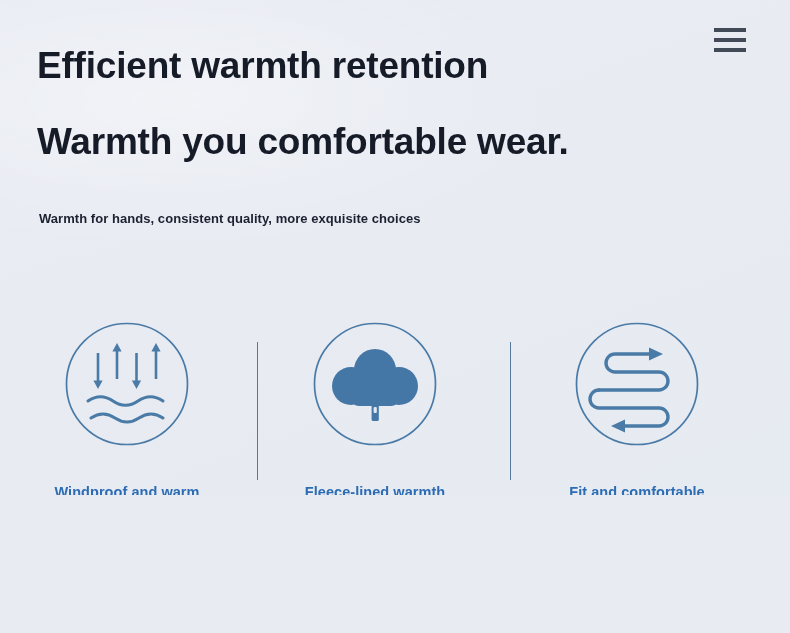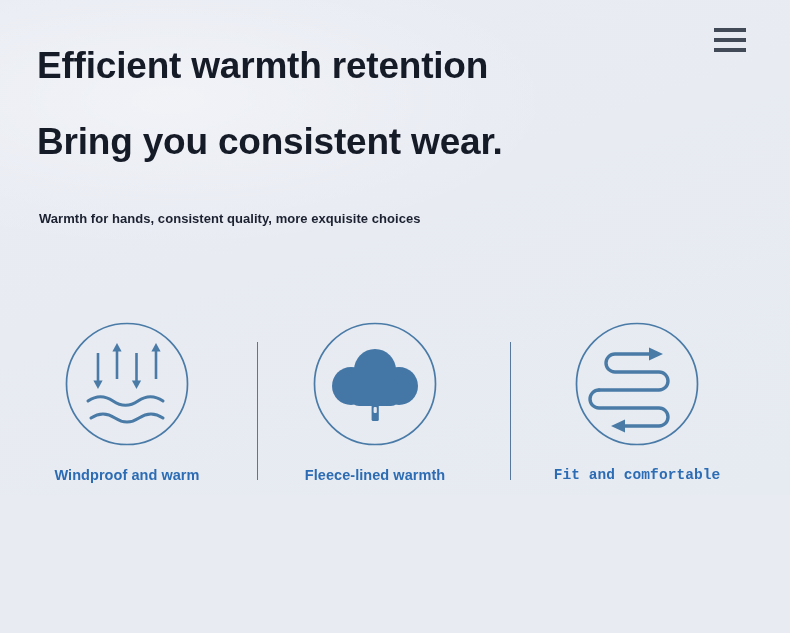--- a/index.html
+++ b/index.html
@@ -96,30 +96,30 @@
     height: 180px;
   }
   .feature {
     position: absolute;
     top: 0;
     width: 254px;
     text-align: center;
   }
   .feature-1 { left: 0px; }
   .feature-2 { left: 248px; }
-  .feature-3 { left: 510px; font-family: Liberation Mono, monospace; }
+  .feature-3 { left: 510px; }
 
   .feature-icon-wrap {
     width: 124px;
     height: 124px;
     margin: 4px auto 0 auto;
     display: block;
   }
   .feature-label {
-    margin-top: 19px;
+    margin-top: 36px;
     font-size: 14.5px;
     font-weight: 600;
     color: #2c6cb4;
     letter-spacing: 0.05px;
     line-height: 20px;
   }
 
   
   .divider {
     position: absolute;
@@ -156,21 +156,21 @@
 
   <div class="hero-wash"></div>
 
   <div class="menu-button">
     <div class="bar"></div>
     <div class="bar"></div>
     <div class="bar"></div>
   </div>
 
   <div class="heading-1">Efficient warmth retention</div>
-  <div class="heading-2">Bring you consistent wear.</div>
+  <div class="heading-2">Warmth you comfortable wear.</div>
   <div class="subheading">Warmth for hands, consistent quality, more exquisite choices</div>
 
   <div class="divider divider-1"></div>
   <div class="divider divider-2"></div>
 
   <div class="features">
 
     <div class="feature feature-1">
       <span class="feature-icon-wrap">
         <svg width="124" height="124" viewBox="0 0 124 124" xmlns="http://www.w3.org/2000/svg">

